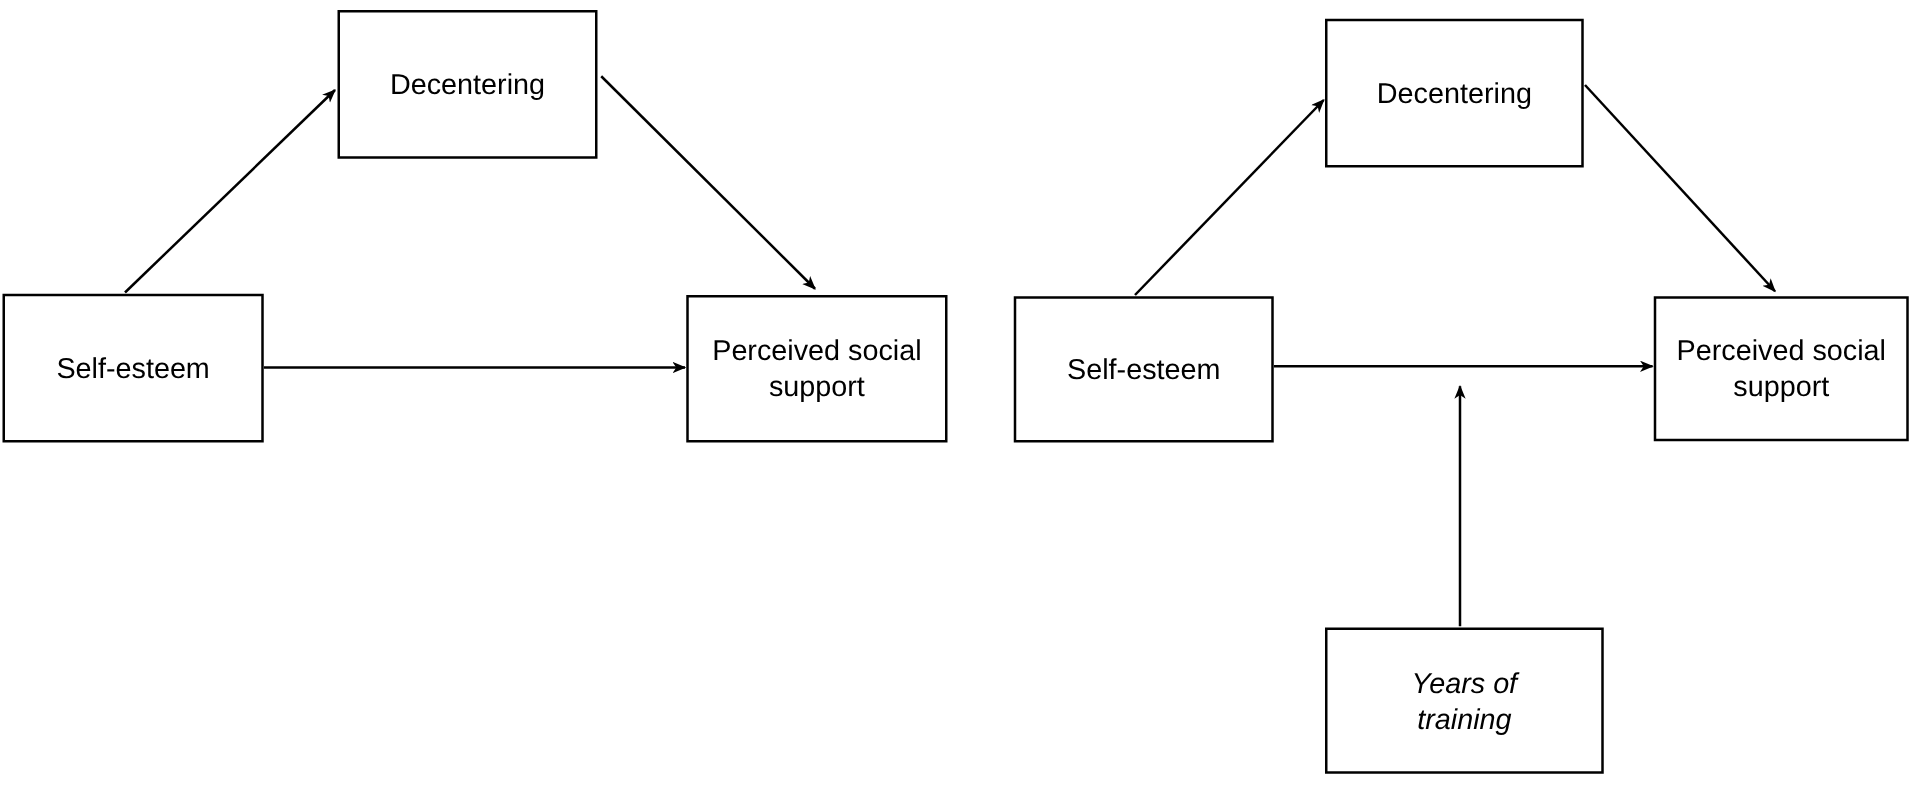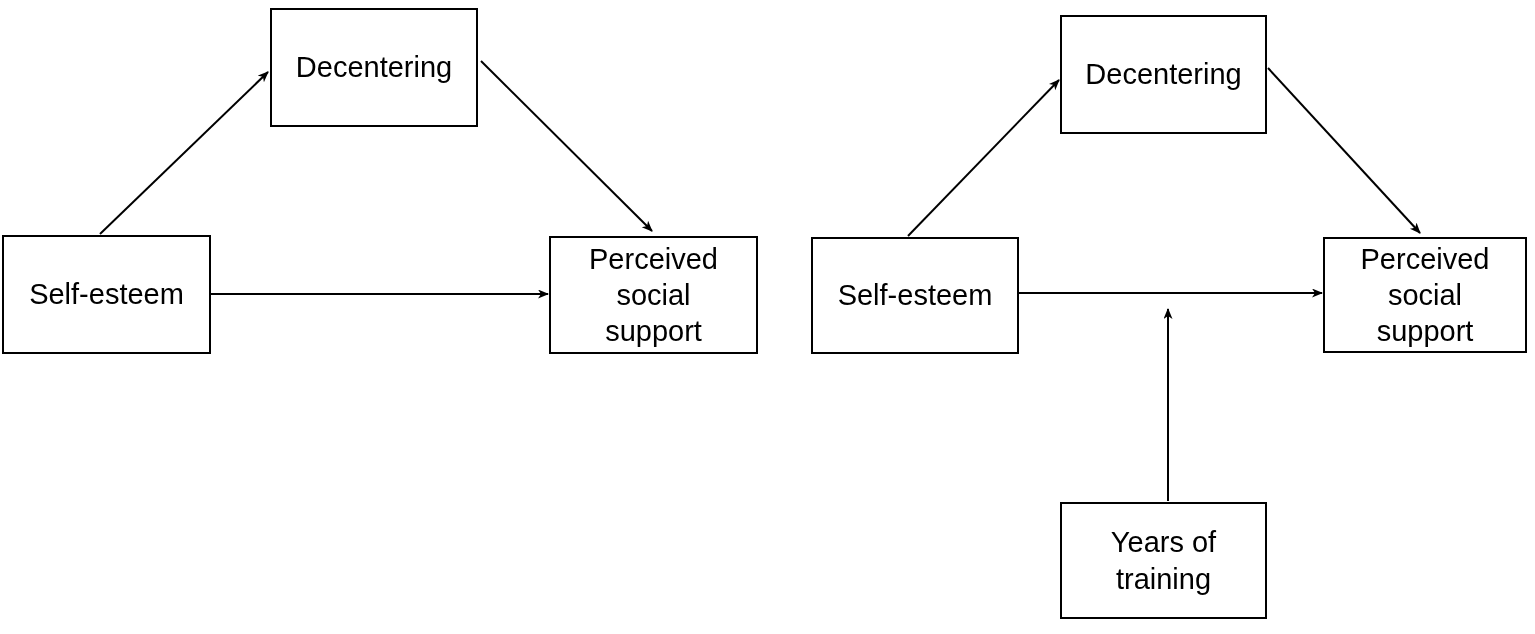--- a/index.html
+++ b/index.html
@@ -28,21 +28,21 @@
   .node {
     position: absolute;
     box-sizing: border-box;
     border: 2px solid #000000;
     background: #ffffff;
     display: flex;
     align-items: center;
     justify-content: center;
     text-align: center;
     color: #000000;
-    font-size: 29px;
+    font-size: 23px;
     line-height: 1.25;
     letter-spacing: 0px;
     z-index: 2;
   }
   .node .node-label {
     display: block;
     padding: 0 4px;
     white-space: pre-line;
   }
 
@@ -58,21 +58,21 @@
 
   
   #a-decentering      { left: 270px; top: 8px;   width: 208px; height: 119px; }
   #a-selfesteem       { left: 2px;   top: 235px; width: 209px; height: 119px; }
   #a-support          { left: 549px; top: 236px; width: 209px; height: 118px; }
 
   
   #b-decentering      { left: 270px; top: 15px;  width: 207px; height: 119px; }
   #b-selfesteem       { left: 21px;  top: 237px; width: 208px; height: 117px; }
   #b-support          { left: 533px; top: 237px; width: 204px; height: 116px; }
-  #b-training         { left: 270px; top: 502px; width: 207px; height: 117px; }
+  #b-training         { left: 270px; top: 502px; width: 223px; height: 117px; font-style: italic; }
 </style>
 </head>
 <body>
 
 <div id="figure">
 
   <div class="panel" id="panel-a">
 
     <svg class="edges" viewBox="0 0 790 634" preserveAspectRatio="none">
       <defs>

